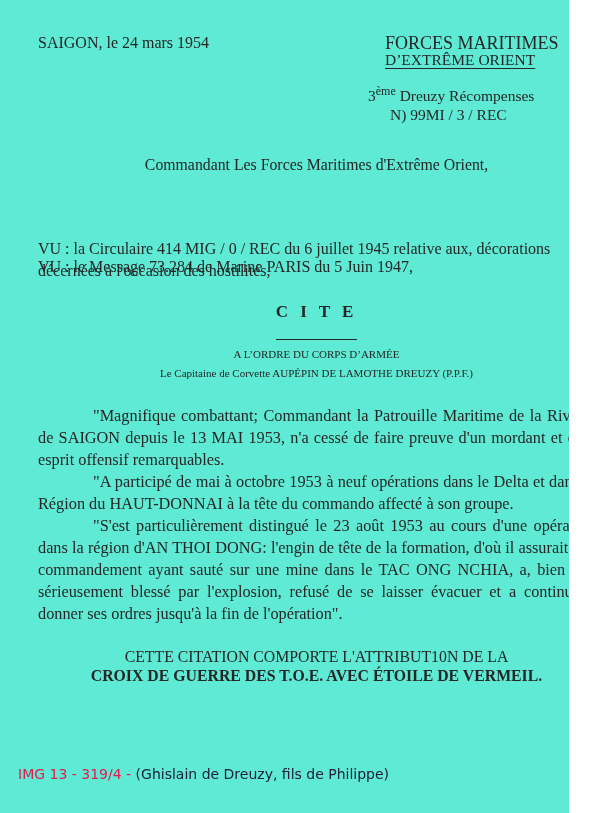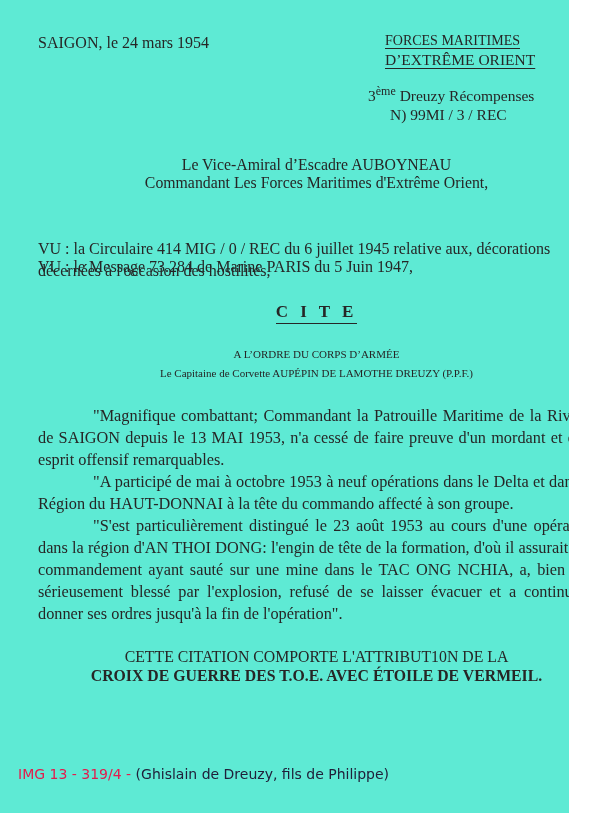--- a/index.html
+++ b/index.html
@@ -9,36 +9,36 @@
     height: 813px;
     background: #5eead4;
     font-family: "Liberation Serif", "DejaVu Serif", serif;
     color: #262626;
     overflow: hidden;
   }
   .abs { position: absolute; }
 
   .date-line   { left: 38px;  top: 34px;  font-size: 16px; }
 
-  .lh-line1    { left: 385px; top: 33px;  font-size: 14px; text-decoration: underline; text-underline-offset: 3px; }
+  .lh-line1    { left: 385px; top: 33px;  font-size: 18px; text-underline-offset: 3px; }
   .lh-line2    { left: 385px; top: 51px;  font-size: 15.5px; text-decoration: underline; text-underline-offset: 3px; }
   .lh-bureau   { left: 368px; top: 87px;  font-size: 15.5px; }
   .lh-bureau sup { font-size: 12px; line-height: 0; margin-top: 48px; }
   .lh-ref      { left: 390px; top: 106px; font-size: 15.5px; }
 
   .addressee   { left: 38px;  top: 156px; width: 557px; text-align: center; font-size: 15.8px; line-height: 18px; }
 
   .vu          { left: 38px;  width: 557px; font-size: 16px; line-height: 22px; }
   .vu1         { top: 206px; margin-top: 32px; }
   .vu2         { top: 256px; }
 
   .cite-heading { left: 38px; top: 302px; width: 557px; text-align: center; }
   .cite-heading .cite-text {
     font-weight: bold; font-size: 17px; letter-spacing: 4px;
-    border-bottom: 1.5px solid #262626; padding-bottom: 2px;
+    border-bottom: 1.5px solid #262626; padding-bottom: 18px;
   }
 
   .order-block { left: 38px;  top: 345px; width: 557px; text-align: center; font-size: 11px; line-height: 18.5px; }
 
   .citation-body { left: 38px; top: 405px; width: 557px; text-align: justify; font-size: 16.3px; line-height: 22px; }
   .citation-body p { margin: 0; text-indent: 55px; }
 
   .attr-block  { left: 38px;  top: 647px; width: 557px; text-align: center; font-size: 15.8px; line-height: 19px; }
   .attr-bold   { font-weight: bold; }
 
@@ -54,21 +54,20 @@
 <div class="page">
 
   <div class="abs date-line">SAIGON, le 24 mars 1954</div>
 
   <div class="abs lh-line1">FORCES MARITIMES</div>
   <div class="abs lh-line2">D’EXTRÊME ORIENT</div>
   <div class="abs lh-bureau"><span>3</span><sup>ème</sup><span> Dreuzy Récompenses</span></div>
   <div class="abs lh-ref">N) 99MI / 3 / REC</div>
 
   <div class="abs addressee">
-    <div>Le Vice-Amiral d’Escadre AUBOYNEAU</div>
     <div>Commandant Les Forces Maritimes d'Extrême Orient,</div>
   </div>
 
   <div class="abs vu vu1">VU : la Circulaire 414 MIG / 0 / REC du 6 juillet 1945 relative aux, décorations décernées à l'occasion des hostilités,</div>
   <div class="abs vu vu2">VU : le Message 73.284 de Marine PARIS du 5 Juin 1947,</div>
 
   <div class="abs cite-heading">
     <span class="cite-text">C I T E</span>
   </div>
 

